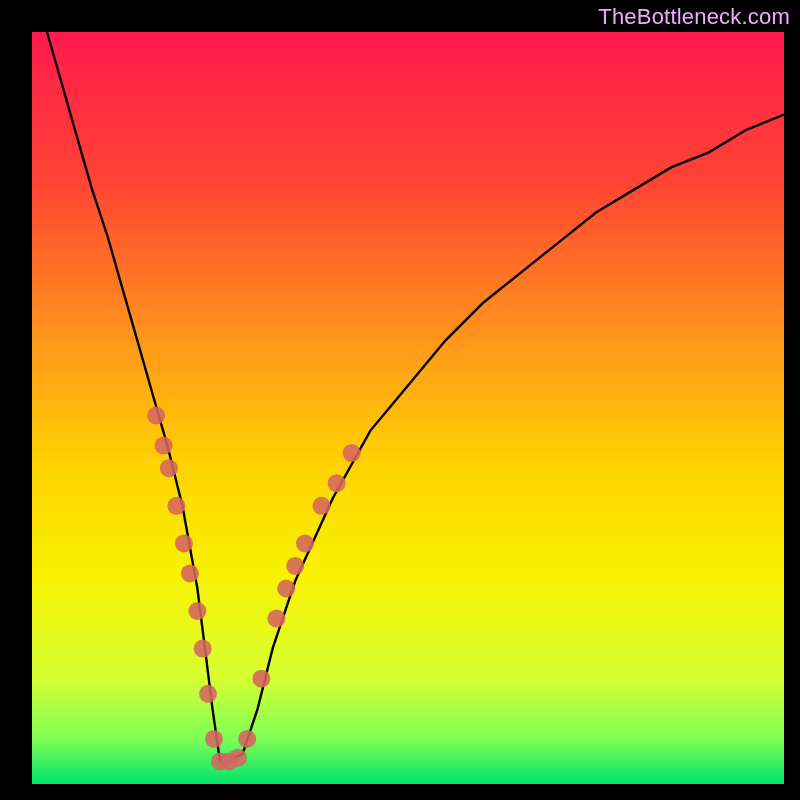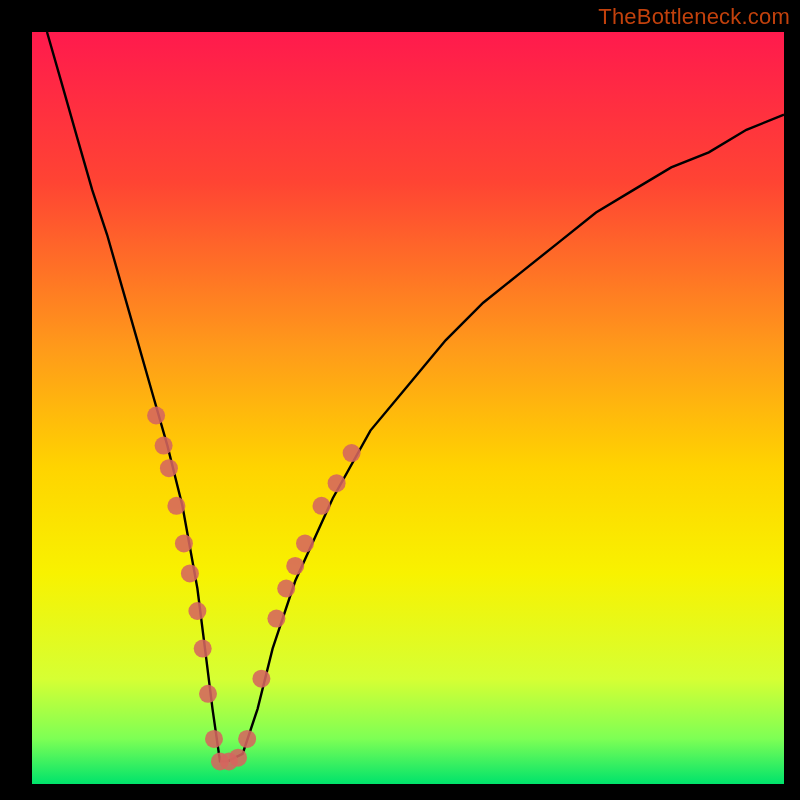--- a/index.html
+++ b/index.html
@@ -13,21 +13,21 @@
   }
   .wrap {
     position: relative;
     width: 800px;
     height: 800px;
   }
   .watermark {
     position: absolute;
     top: 4px;
     right: 10px;
-    color: #c2410c;
+    color: #f0abfc;
     font-size: 22px;
     font-weight: 500;
     letter-spacing: 0.2px;
     z-index: 5;
   }
   svg.chart {
     position: absolute;
     left: 0;
     top: 0;
   }

